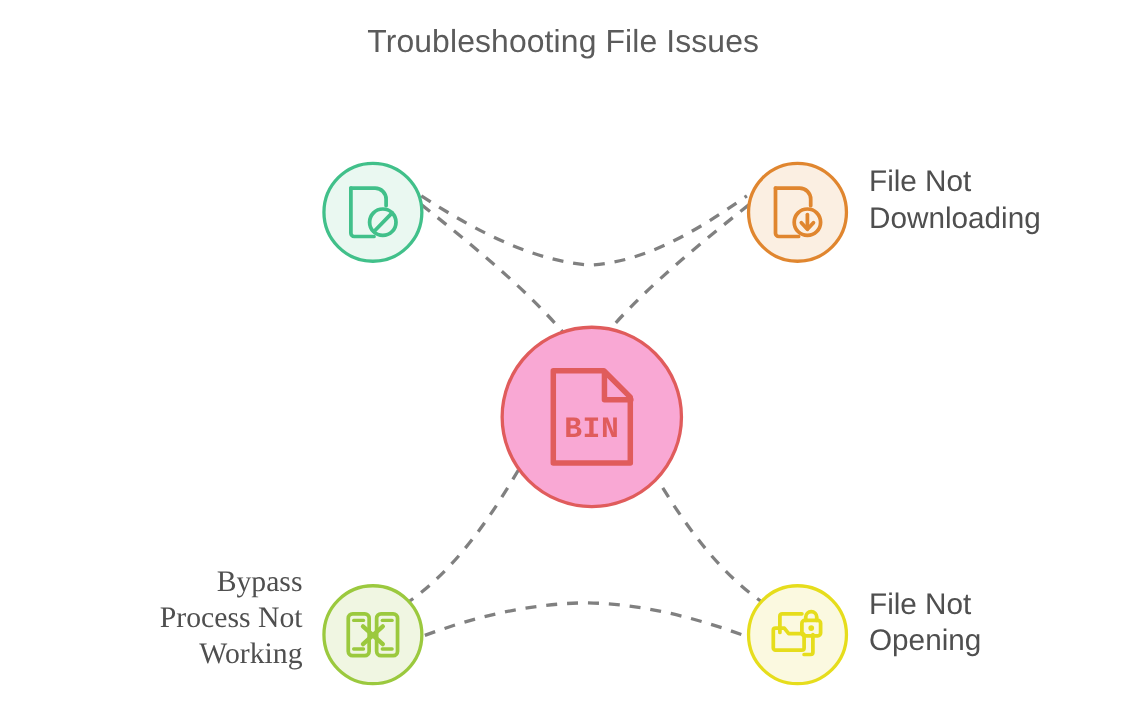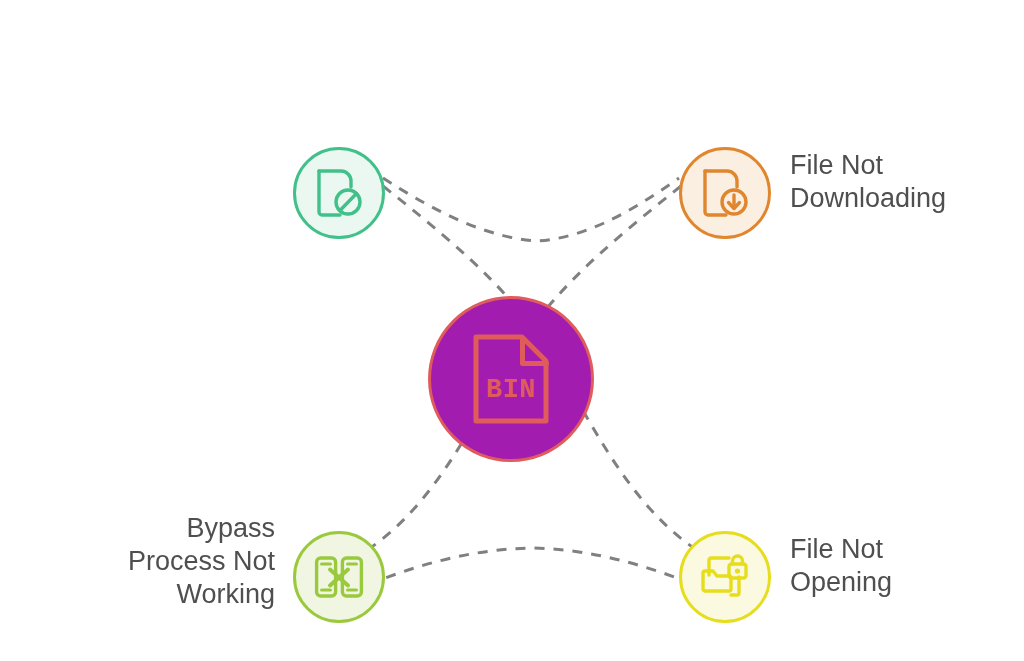--- a/index.html
+++ b/index.html
@@ -41,25 +41,25 @@
   
   .node {
     position: absolute;
     border-radius: 50%;
     border-style: solid;
     display: flex;
     align-items: center;
     justify-content: center;
   }
   .node-center {
-    left: 428px; top: 296px;
+    left: 455px; top: 296px;
     width: 166px; height: 166px;
     border-width: 3px;
     border-color: #e05c5c;
-    background: #a21caf;
+    background: #f9a8d4;
   }
   .node-tl {
     left: 293px; top: 147px;
     width: 92px; height: 92px;
     border-width: 3px;
     border-color: #41c08a;
     background: #eaf8f1;
   }
   .node-tr {
     left: 679px; top: 147px;
@@ -99,34 +99,36 @@
   }
   .label-tr {
     left: 790px; top: 149px;
     width: 230px;
     text-align: left;
   }
   .label-bl {
     left: 20px; top: 512px;
     width: 255px;
     text-align: right;
+    font-family: Liberation Serif, serif;
   }
   .label-br {
     left: 790px; top: 533px;
     width: 230px;
     text-align: left;
   }
 
   .icon-wrap { display: block; line-height: 0; }
 </style>
 </head>
 <body>
 
 <div id="stage">
 
+  <div class="title">Troubleshooting File Issues</div>
 
   <svg class="connectors" viewBox="0 0 1024 661" width="1024" height="661" aria-hidden="true">
     <g fill="none" stroke="#808080" stroke-width="3" stroke-linecap="butt" stroke-dasharray="10 9">
 
       <path d="M 383 186 C 470 255 520 300 560 370 C 600 440 640 520 713 560"></path>
 
       <path d="M 681 186 C 594 255 544 300 504 370 C 464 440 424 520 351 560"></path>
 
       <path d="M 383 178 C 440 215 490 238 537 241 C 584 238 628 214 679 178"></path>
 

